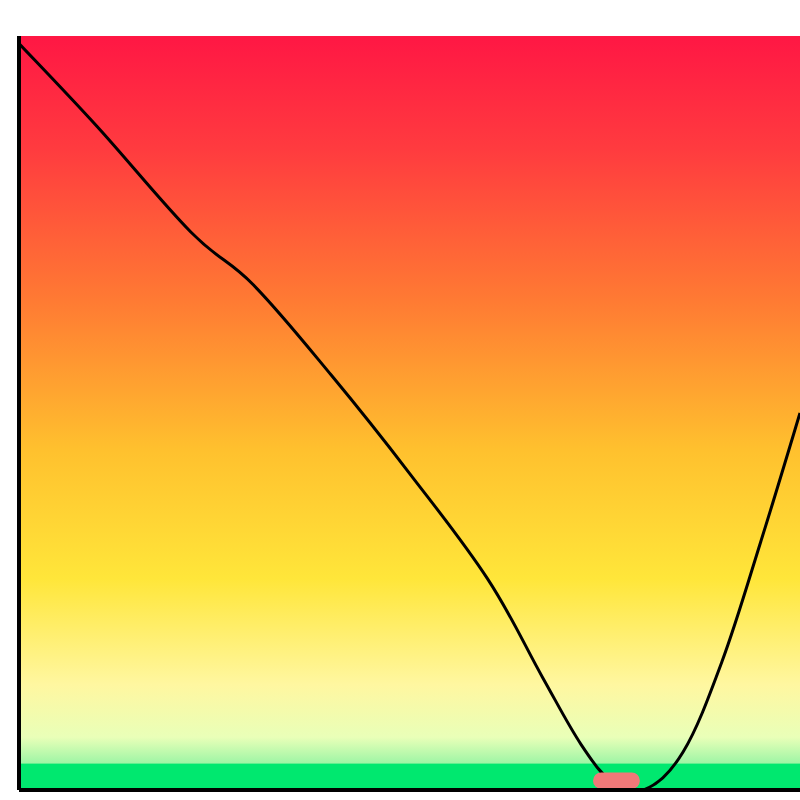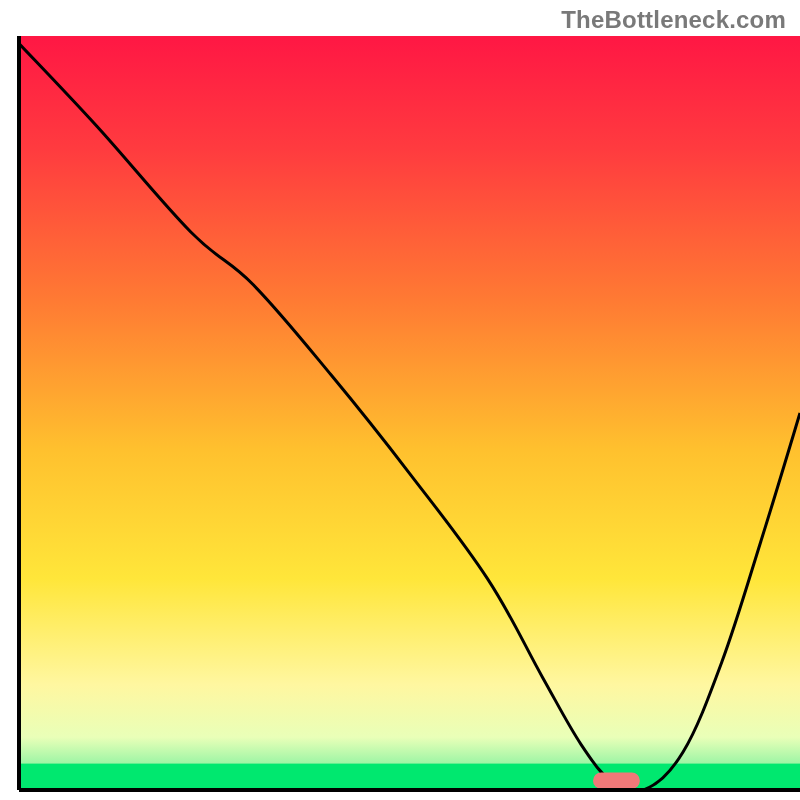--- a/index.html
+++ b/index.html
@@ -27,21 +27,20 @@
   }
   svg {
     position: absolute;
     top: 0;
     left: 0;
   }
 </style>
 </head>
 <body>
 <div id="container">
-  <div id="header-text">TheBottleneck.com</div>
   <svg id="chart-svg" width="800" height="800" viewBox="0 0 800 800">
     <defs>
 
       <linearGradient id="bg-grad" x1="0" y1="0" x2="0" y2="1">
           <stop offset="0.00%" stop-color="#ff1744"></stop>
           <stop offset="15.00%" stop-color="#ff3b3f"></stop>
           <stop offset="35.00%" stop-color="#ff7a33"></stop>
           <stop offset="55.00%" stop-color="#ffc12e"></stop>
           <stop offset="72.00%" stop-color="#ffe63a"></stop>
           <stop offset="86.00%" stop-color="#fff7a0"></stop>

